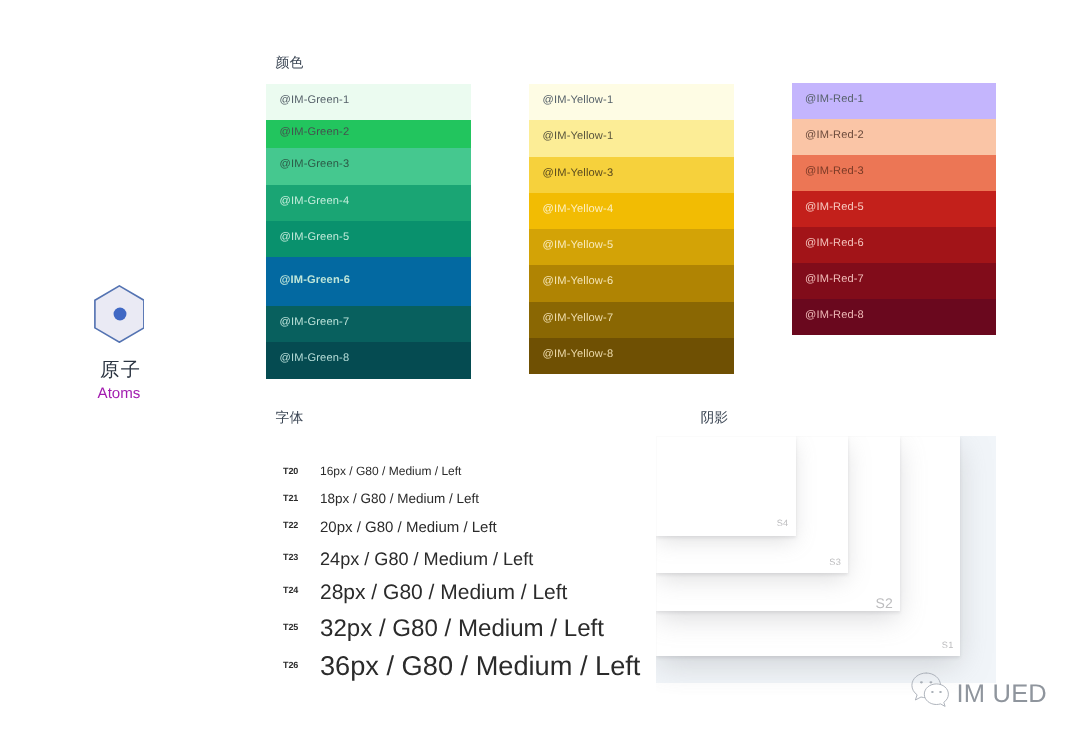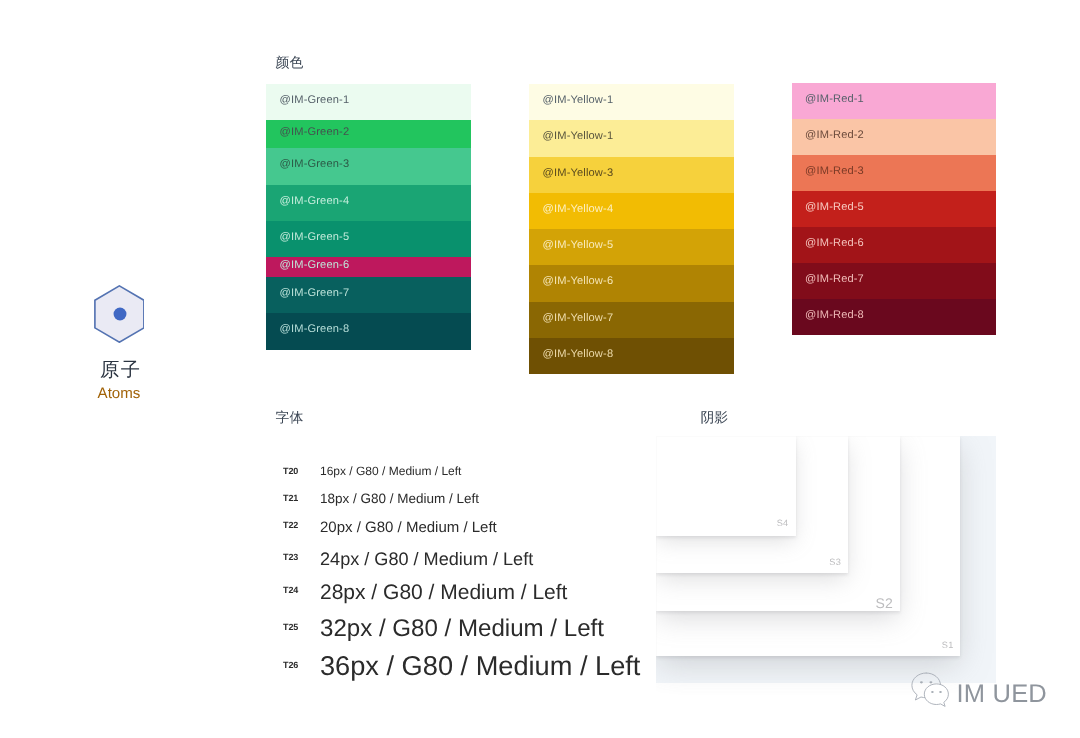--- a/index.html
+++ b/index.html
@@ -11,21 +11,21 @@
             opacity:.9999;will-change:opacity;transform:translateZ(0);}
   .abs{position:absolute;}
 
   
   #atom-badge{left:62px;top:0;width:114px;height:738px;text-align:center;}
   #atom-hex{position:absolute;left:31.6px;top:285.1px;width:50.8px;height:58.1px;}
   #atom-cn{position:absolute;left:0;top:361.0px;width:114px;
            font-size:19.4px;color:#2b3441;letter-spacing:1.3px;text-indent:3.3px;
            line-height:1;}
   #atom-en{position:absolute;left:0;top:386.4px;width:114px;
-           font-size:15.1px;color:#a16207;line-height:1;}
+           font-size:15.1px;color:#a21caf;line-height:1;}
 
   
   .sect-title{font-size:13.8px;color:#3b4654;line-height:1;letter-spacing:0;}
 
   
   .swcol{position:absolute;}
   .swrow{position:relative;}
   .swlabel{position:absolute;left:13.6px;top:50%;transform:translateY(-50%);
            margin-top:-0.9px;font-size:11.1px;letter-spacing:.15px;
            white-space:nowrap;line-height:1;}
@@ -77,21 +77,21 @@
         </div>
         <div class="swrow" style="height: 36.25px; background: rgb(69, 200, 143);">
           <span class="swlabel" style="color: rgb(44, 90, 71);">@IM-Green-3</span>
         </div>
         <div class="swrow" style="height: 36.25px; background: rgb(26, 165, 116);">
           <span class="swlabel" style="color: rgb(198, 238, 221);">@IM-Green-4</span>
         </div>
         <div class="swrow" style="height: 36.25px; background: rgb(9, 145, 109);">
           <span class="swlabel" style="color: rgb(194, 234, 218);">@IM-Green-5</span>
         </div>
-        <div class="swrow" style="height: 20px; background: #be185d;">
+        <div class="swrow" style="height: 49px; background: #0369a1; font-weight: bold;">
           <span class="swlabel" style="color: rgb(191, 230, 217);">@IM-Green-6</span>
         </div>
         <div class="swrow" style="height: 36.25px; background: rgb(8, 96, 94);">
           <span class="swlabel" style="color: rgb(187, 226, 217);">@IM-Green-7</span>
         </div>
         <div class="swrow" style="height: 36.25px; background: rgb(5, 75, 81);">
           <span class="swlabel" style="color: rgb(183, 222, 217);">@IM-Green-8</span>
         </div>
       </div>
       <div class="swcol" style="left: 529px; top: 84px; width: 205px;">
@@ -114,21 +114,21 @@
           <span class="swlabel" style="color: rgb(245, 229, 182);">@IM-Yellow-6</span>
         </div>
         <div class="swrow" style="height: 36.25px; background: rgb(138, 103, 3);">
           <span class="swlabel" style="color: rgb(241, 223, 176);">@IM-Yellow-7</span>
         </div>
         <div class="swrow" style="height: 36.25px; background: rgb(111, 80, 3);">
           <span class="swlabel" style="color: rgb(237, 218, 170);">@IM-Yellow-8</span>
         </div>
       </div>
       <div class="swcol" style="left: 791.5px; top: 83px; width: 204px;">
-        <div class="swrow" style="height: 36px; background: #f9a8d4;">
+        <div class="swrow" style="height: 36px; background: #c4b5fd;">
           <span class="swlabel" style="color: rgb(85, 96, 105);">@IM-Red-1</span>
         </div>
         <div class="swrow" style="height: 36px; background: rgb(250, 197, 166);">
           <span class="swlabel" style="color: rgb(107, 74, 59);">@IM-Red-2</span>
         </div>
         <div class="swrow" style="height: 36px; background: rgb(236, 118, 85);">
           <span class="swlabel" style="color: rgb(122, 58, 38);">@IM-Red-3</span>
         </div>
         <div class="swrow" style="height: 36px; background: rgb(195, 32, 27);">
           <span class="swlabel" style="color: rgb(248, 202, 192);">@IM-Red-5</span>

